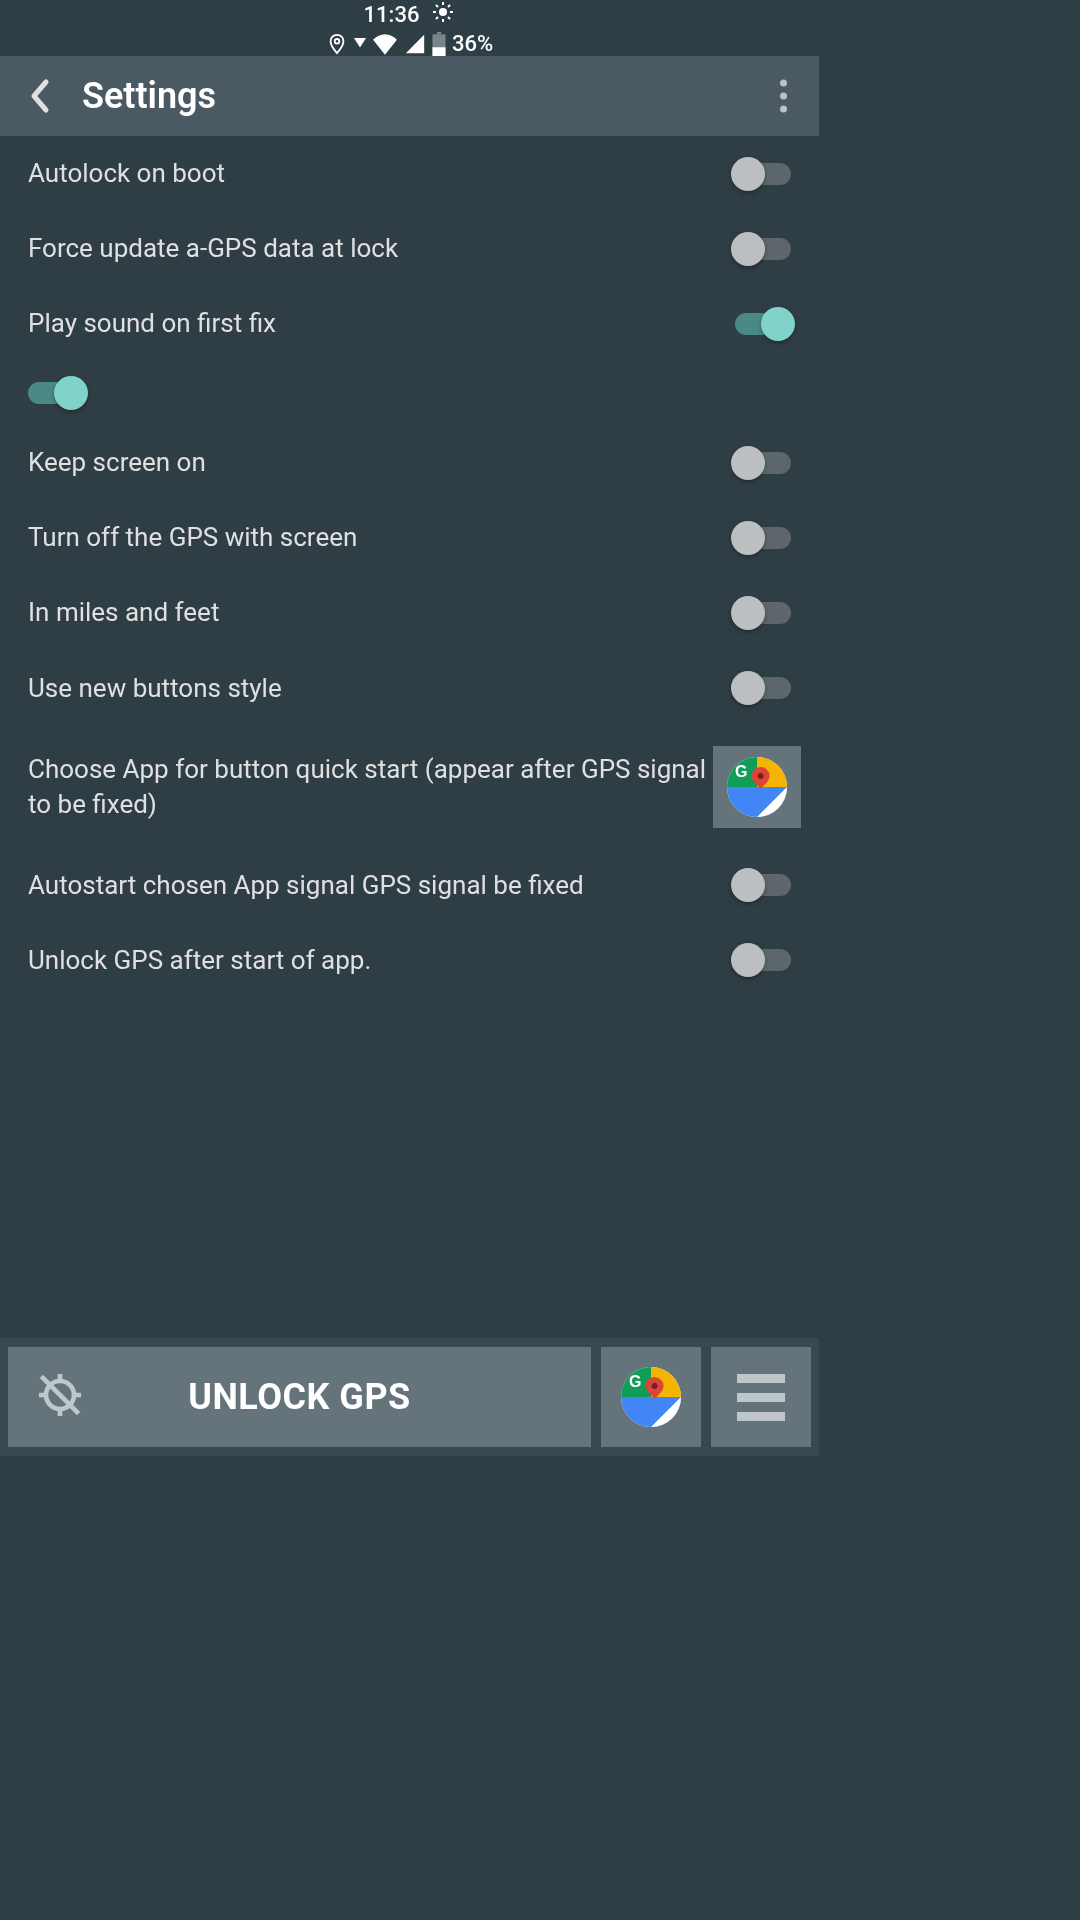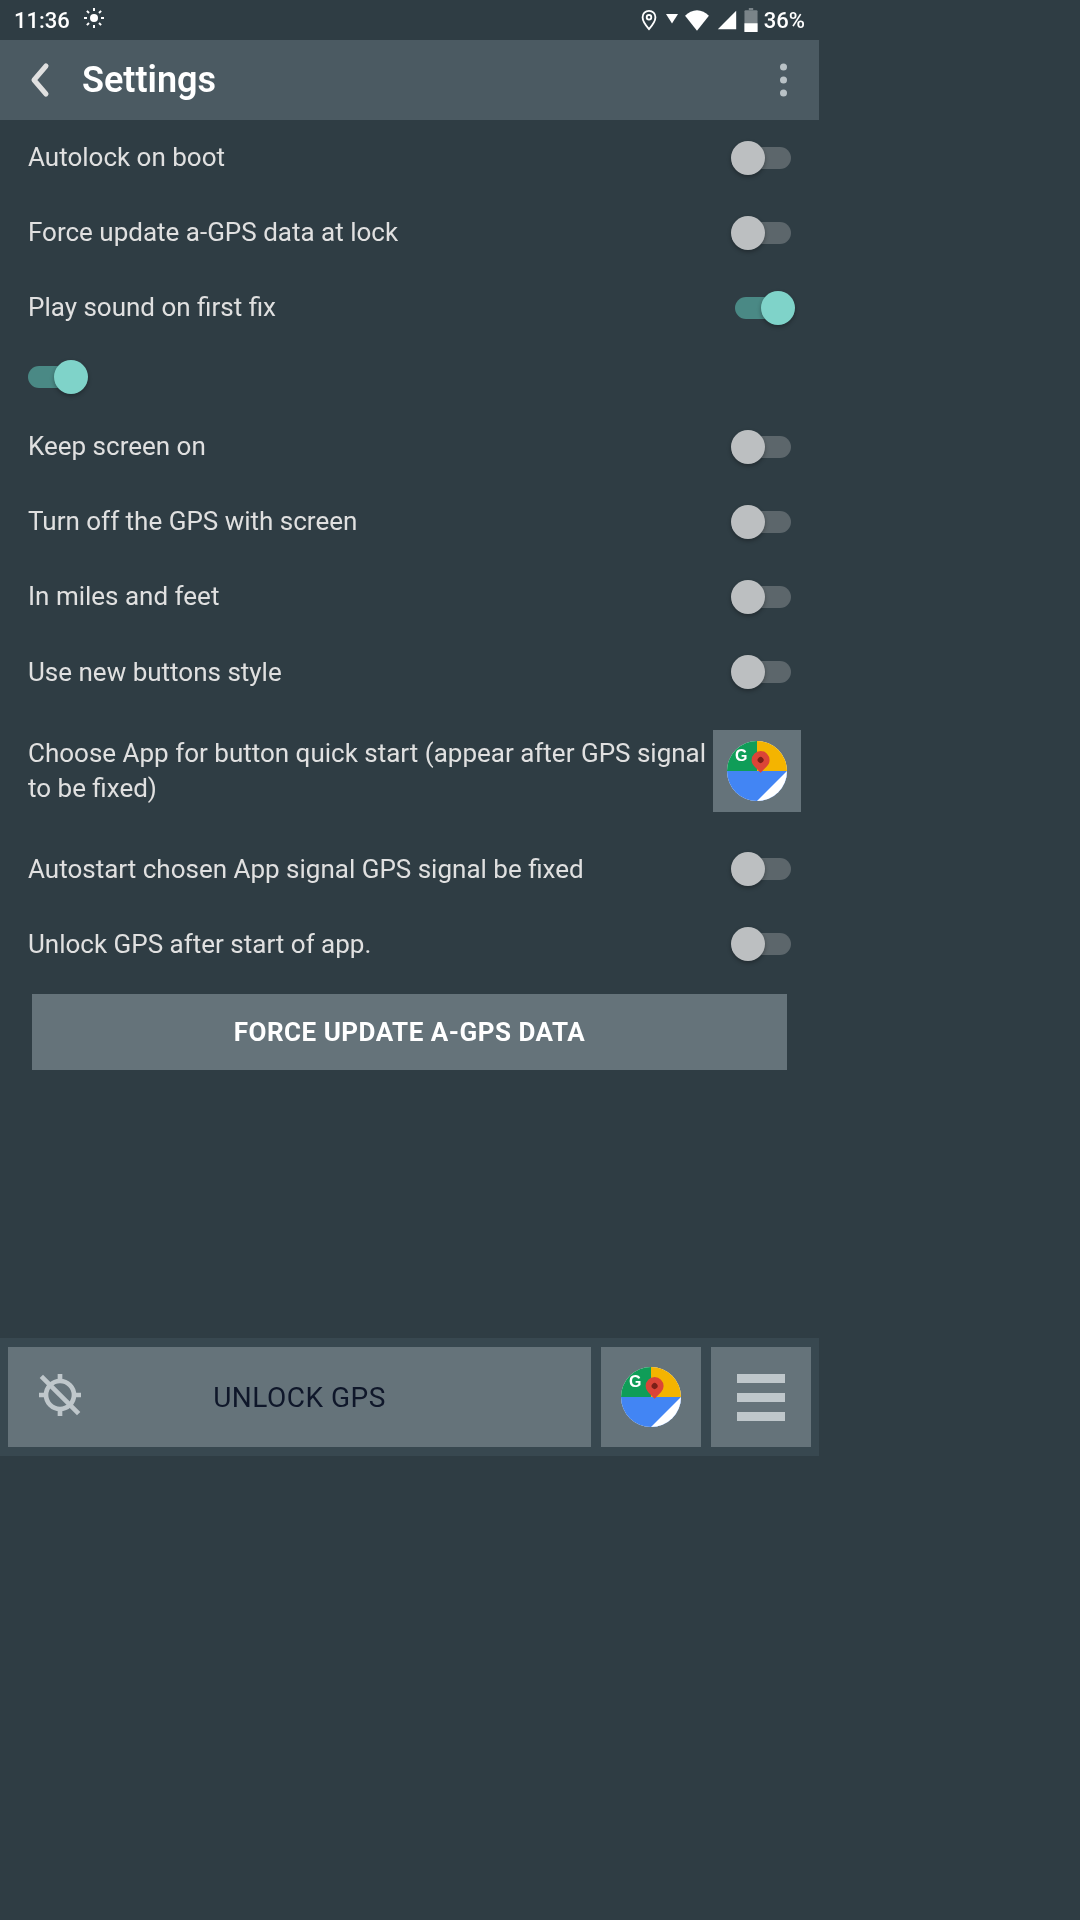--- a/index.html
+++ b/index.html
@@ -12,28 +12,29 @@
     height: 1456px;
     background: #2f3d44;
     font-family: Roboto, -apple-system, sans-serif;
     color: #e0e0e0;
     overflow: hidden;
     position: relative;
   }
   
   
   .status-bar {
-    height: 40px;
+    height: 56px;
     display: flex;
     align-items: center;
     justify-content: space-between;
     padding: 0 14px;
     font-size: 22px;
     font-weight: 500;
     color: #ffffff;
+    flex-direction: column;
   }
   .status-left { display: flex; align-items: center; gap: 12px; }
   .status-right { display: flex; align-items: center; gap: 6px; }
   .status-right svg { display: block; }
   
   
   .app-bar {
     height: 80px;
     background: #4b5a62;
     display: flex;
@@ -189,23 +190,23 @@
     flex: 1;
     height: 100px;
     background: #65737a;
     display: flex;
     align-items: center;
     justify-content: center;
     gap: 24px;
     cursor: pointer;
   }
   .unlock-btn .label {
-    font-size: 28px;
-    font-weight: 400;
-    color: #0f172a;
+    font-size: 36px;
+    font-weight: 700;
+    color: #ffffff;
     letter-spacing: 0.5px;
   }
   .unlock-btn .icon-holder {
     position: absolute;
     left: 24px;
   }
   .unlock-btn { position: relative; }
   .maps-btn {
     width: 100px;
     height: 100px;
@@ -362,23 +363,20 @@
         <div class="knob"></div>
       </div>
   </div>
   <div class="row">
     <div class="row-label">Unlock GPS after start of app.</div>
     <div class="toggle toggle-off">
         <div class="knob"></div>
       </div>
   </div>
 
-  <div class="big-button">
-    <span>FORCE UPDATE A-GPS DATA</span>
-  </div>
 </div>
 
 <div class="bottom-bar">
   <div class="unlock-btn">
     <div class="icon-holder">
       <svg width="56" height="56" viewBox="0 0 48 48" fill="none" stroke="#bfc7cb" stroke-width="4">
           <circle cx="24" cy="24" r="12"></circle>
           <path d="M24 6v6M24 36v6M6 24h6M36 24h6"></path>
           <line x1="8" y1="8" x2="40" y2="40"></line>
         </svg>

